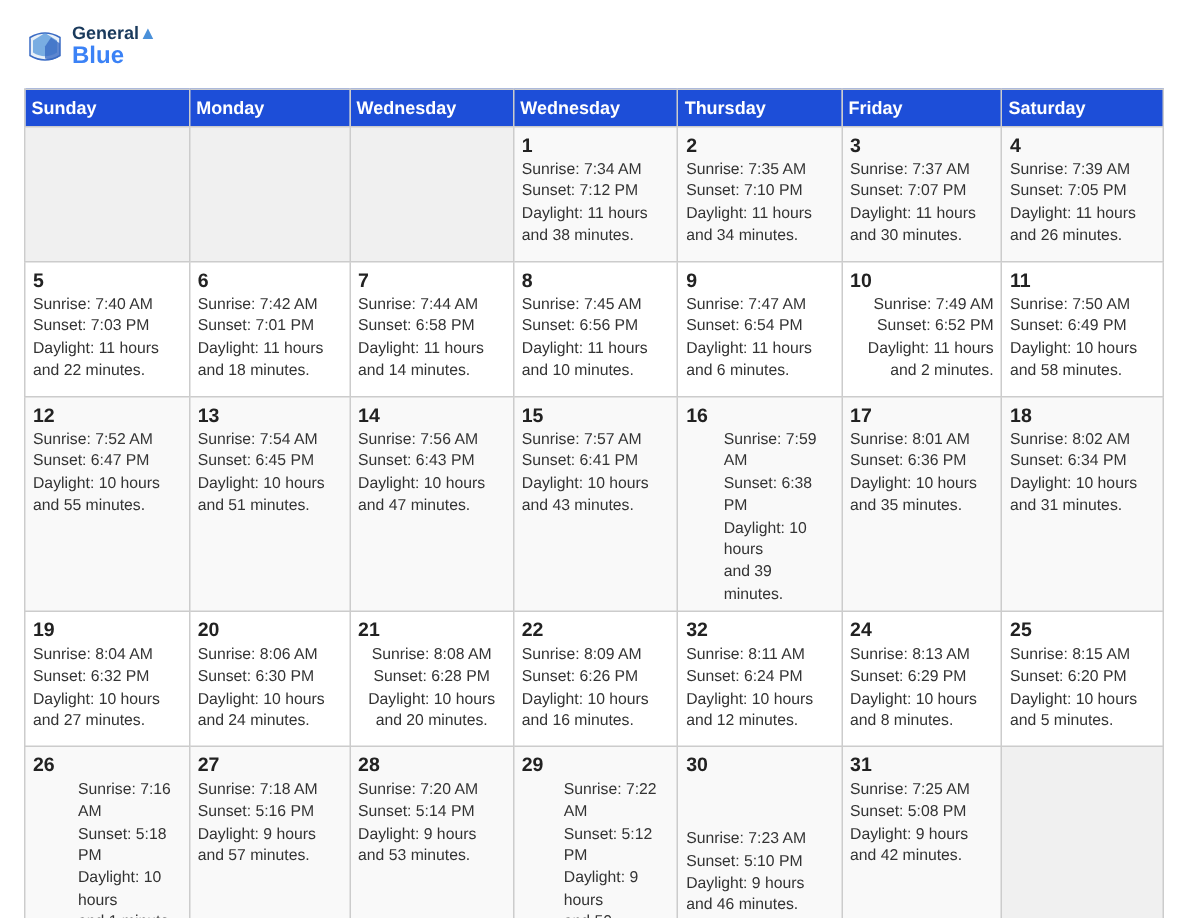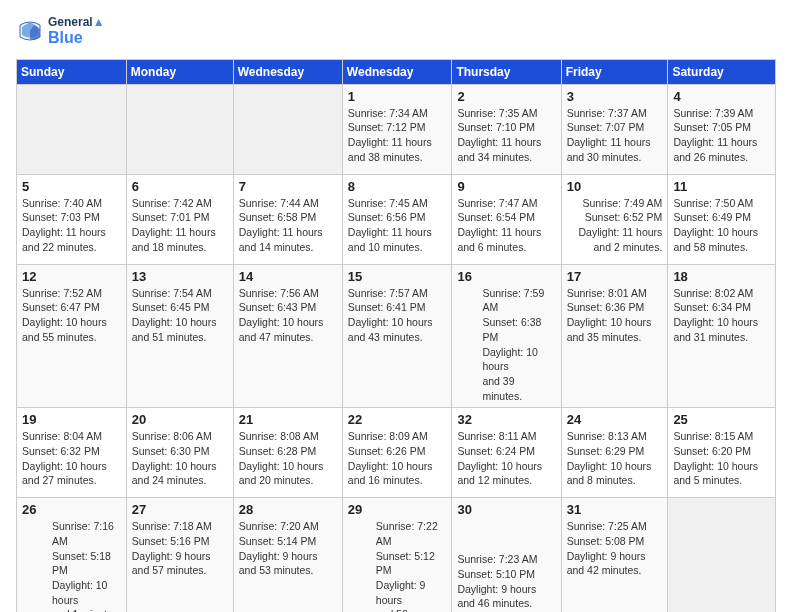--- a/index.html
+++ b/index.html
@@ -256,21 +256,21 @@
         </td>
         <td>
           <span class="day-num">20</span>
           <div class="day-info" style="white-space: pre-line;">Sunrise: 8:06 AM
 Sunset: 6:30 PM
 Daylight: 10 hours
 and 24 minutes.</div>
         </td>
         <td>
           <span class="day-num">21</span>
-          <div class="day-info" style="white-space: pre-line;">Sunrise: 8:08 AM
+          <div class="day-info" style="white-space: pre-line; text-align: center;">Sunrise: 8:08 AM
 Sunset: 6:28 PM
 Daylight: 10 hours
 and 20 minutes.</div>
         </td>
         <td>
           <span class="day-num">22</span>
           <div class="day-info" style="white-space: pre-line;">Sunrise: 8:09 AM
 Sunset: 6:26 PM
 Daylight: 10 hours
 and 16 minutes.</div>

